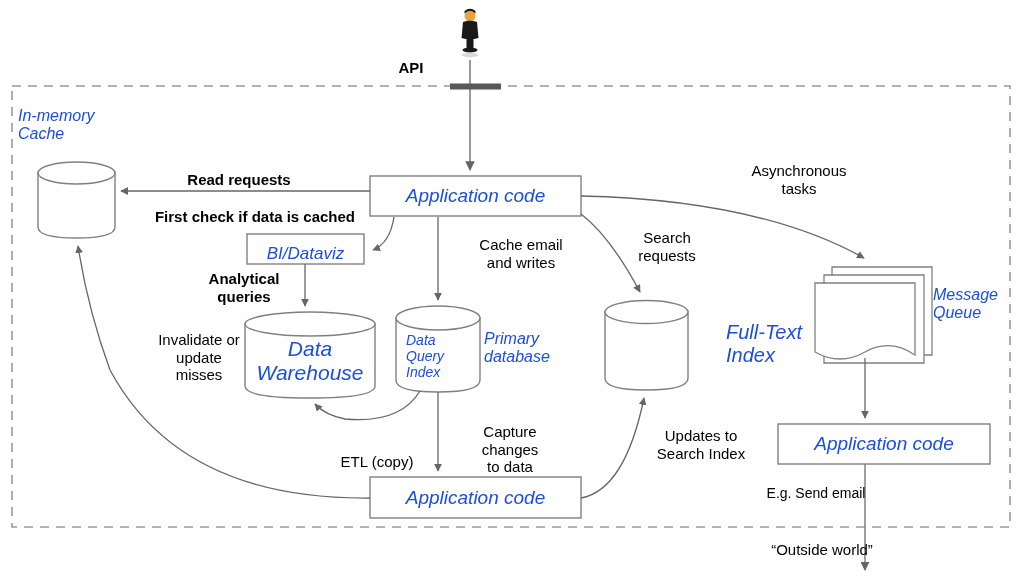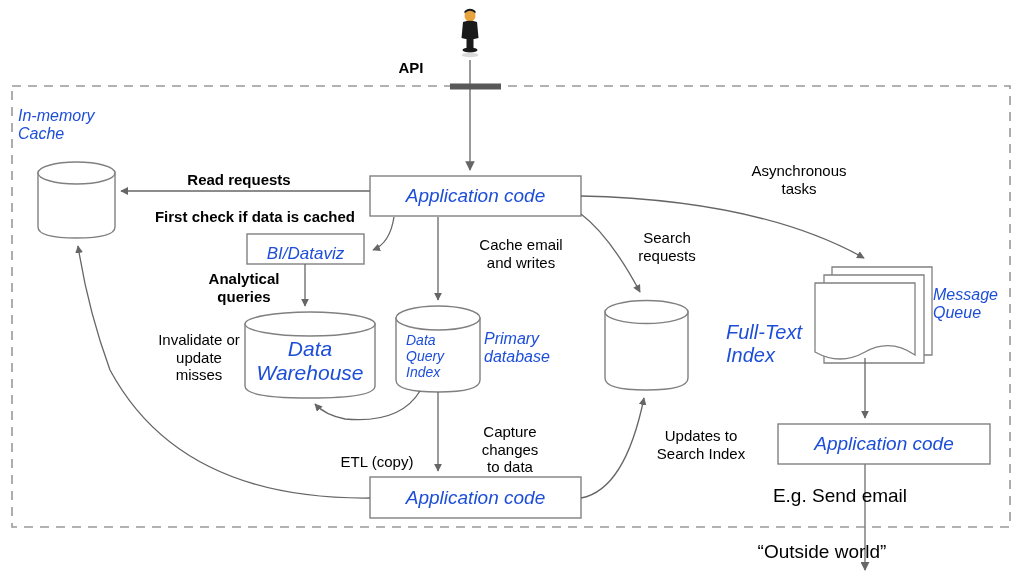--- a/index.html
+++ b/index.html
@@ -183,17 +183,17 @@
 
   <div class="lbl l" style="left:322px; top:431px; width:110px; font-size:15px;margin-top:22px;">ETL (copy)</div>
 
   <div class="lbl l" style="left:455px; top:423px; width:110px; font-size:15px;">Capture
 changes
 to data</div>
 
   <div class="lbl l" style="left:641px; top:427px; width:120px; font-size:15px;">Updates to
 Search Index</div>
 
-  <div class="lbl l" style="left:765px; top:485px; width:150px; font-size:19px;">E.g. Send email</div>
+  <div class="lbl l" style="left:741px; top:485px; width:150px; font-size:14px;">E.g. Send email</div>
 
-  <div class="lbl l" style="left:742px; top:541px; width:160px; font-size:19px;">“Outside world”</div>
+  <div class="lbl l" style="left:742px; top:541px; width:160px; font-size:15px;">“Outside world”</div>
 
 </div>
 
 </body></html>

